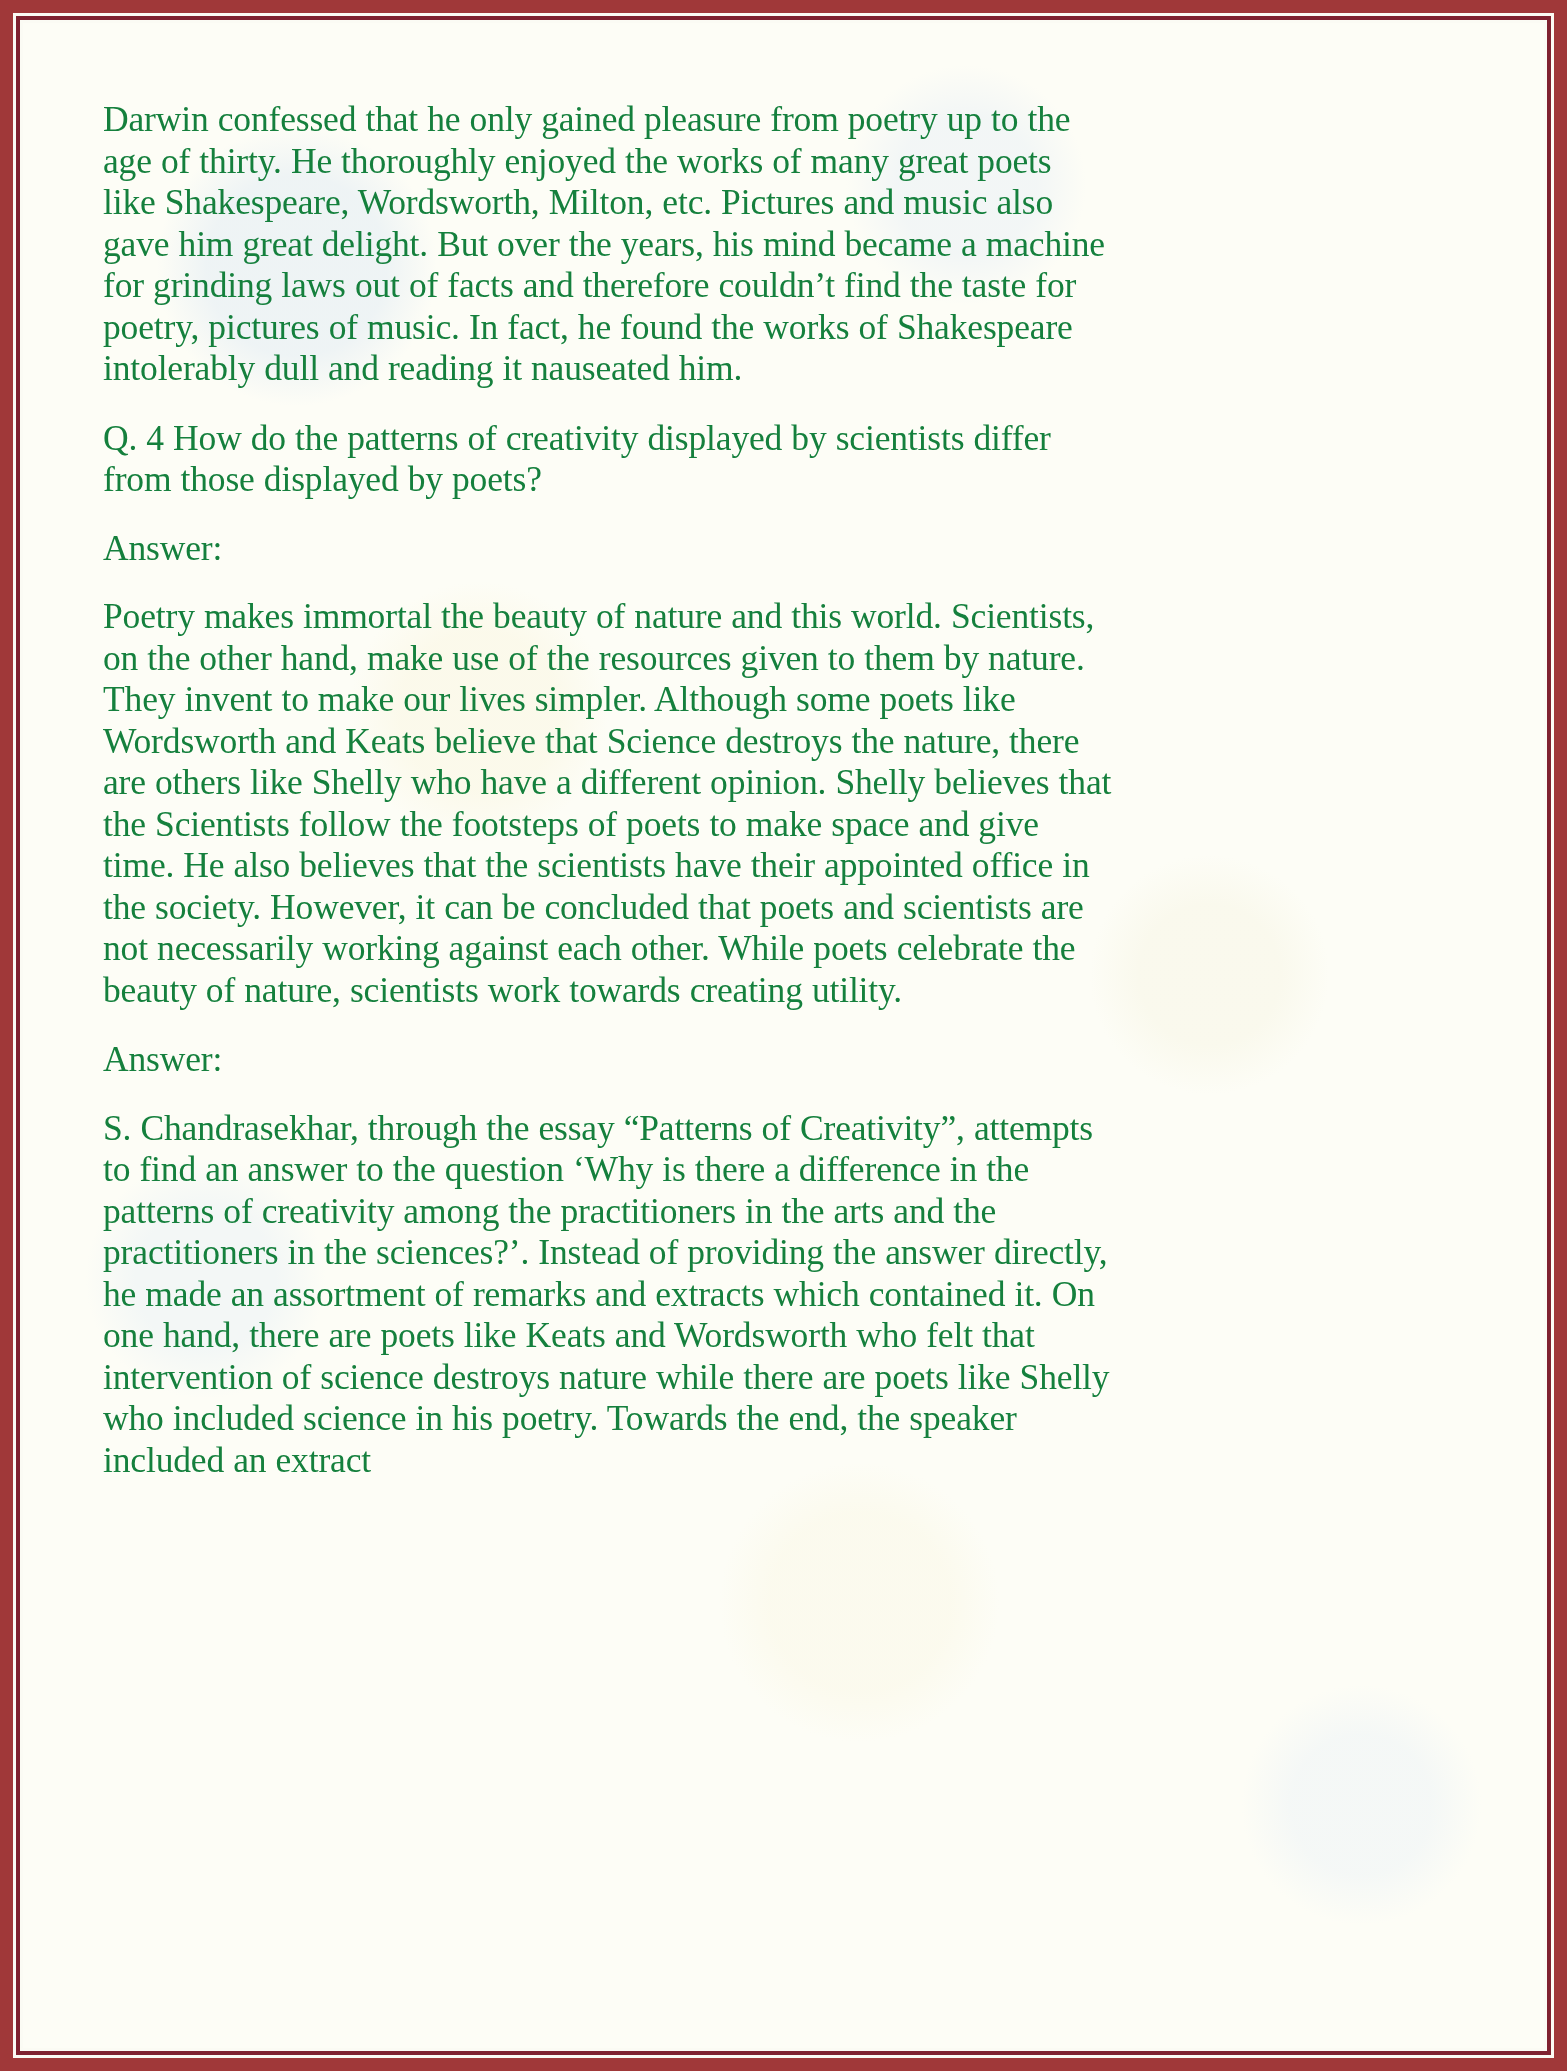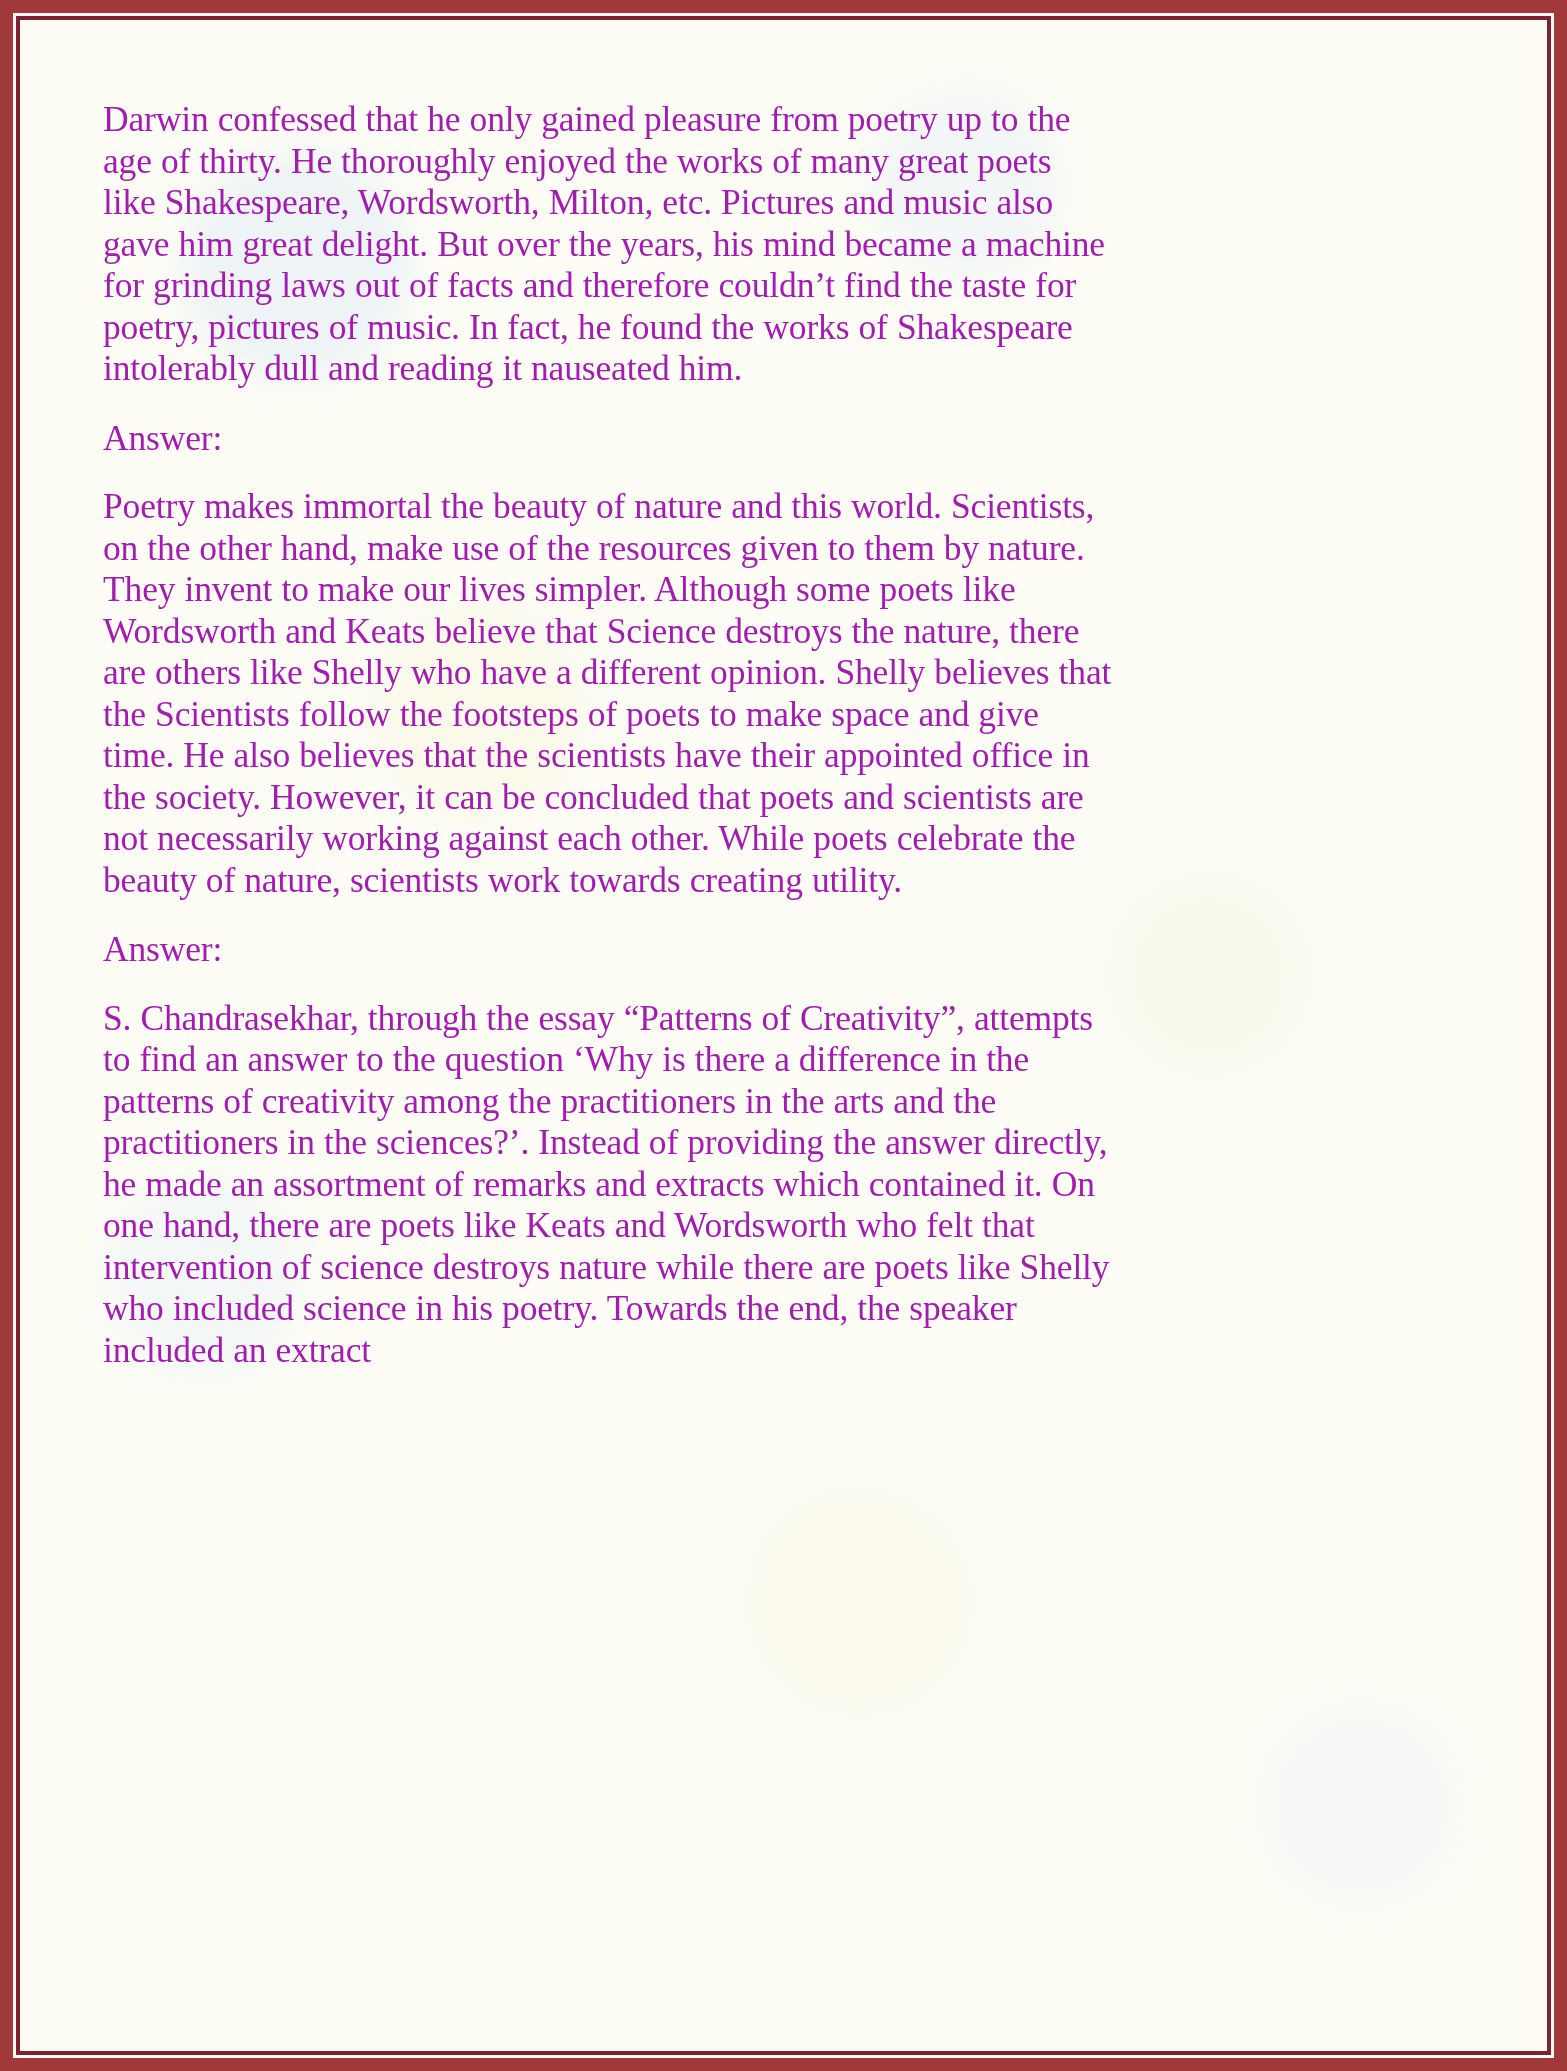--- a/index.html
+++ b/index.html
@@ -62,21 +62,21 @@
       radial-gradient(circle at 55% 78%, rgba(250,247,228,0.45) 0 90px, rgba(0,0,0,0) 140px),
       radial-gradient(circle at 88% 88%, rgba(232,240,247,0.4) 0 70px, rgba(0,0,0,0) 120px);
   }
 
   
   .doc-body {
     position: absolute;
     left: 80px;
     top: 76px;
     width: 1010px;
-    color: #a21caf;
+    color: #15803d;
   }
   .para {
     font-size: 35.5px;
     line-height: 41.5px;
     letter-spacing: -0.15px;
     margin: 0 0 28px 0;
     text-align: left;
     word-spacing: 0.4px;
     text-rendering: optimizeLegibility;
   }
@@ -90,20 +90,21 @@
 <div class="page-frame">
   <div class="frame-gap">
     <div class="frame-inner-rule">
       <div class="page-sheet">
         <div class="paper-tint"></div>
 
         <div class="doc-body">
 
           <p class="para">Darwin confessed that he only gained pleasure from poetry up to the age of thirty. He thoroughly enjoyed the works of many great poets like Shakespeare, Wordsworth, Milton, etc. Pictures and music also gave him great delight. But over the years, his mind became a machine for grinding laws out of facts and therefore couldn’t find the taste for poetry, pictures of music. In fact, he found the works of Shakespeare intolerably dull and reading it nauseated him.</p>
 
+          <p class="para q-line">Q. 4 How do the patterns of creativity displayed by scientists differ from those displayed by poets?</p>
 
           <p class="para answer-label">Answer:</p>
 
           <p class="para">Poetry makes immortal the beauty of nature and this world. Scientists, on the other hand, make use of the resources given to them by nature. They invent to make our lives simpler. Although some poets like Wordsworth and Keats believe that Science destroys the nature, there are others like Shelly who have a different opinion. Shelly believes that the Scientists follow the footsteps of poets to make space and give time. He also believes that the scientists have their appointed office in the society. However, it can be concluded that poets and scientists are not necessarily working against each other. While poets celebrate the beauty of nature, scientists work towards creating utility.</p>
 
 
           <p class="para answer-label">Answer:</p>
 
           <p class="para">S. Chandrasekhar, through the essay “Patterns of Creativity”, attempts to find an answer to the question ‘Why is there a difference in the patterns of creativity among the practitioners in the arts and the practitioners in the sciences?’. Instead of providing the answer directly, he made an assortment of remarks and extracts which contained it. On one hand, there are poets like Keats and Wordsworth who felt that intervention of science destroys nature while there are poets like Shelly who included science in his poetry. Towards the end, the speaker included an extract</p>
 

